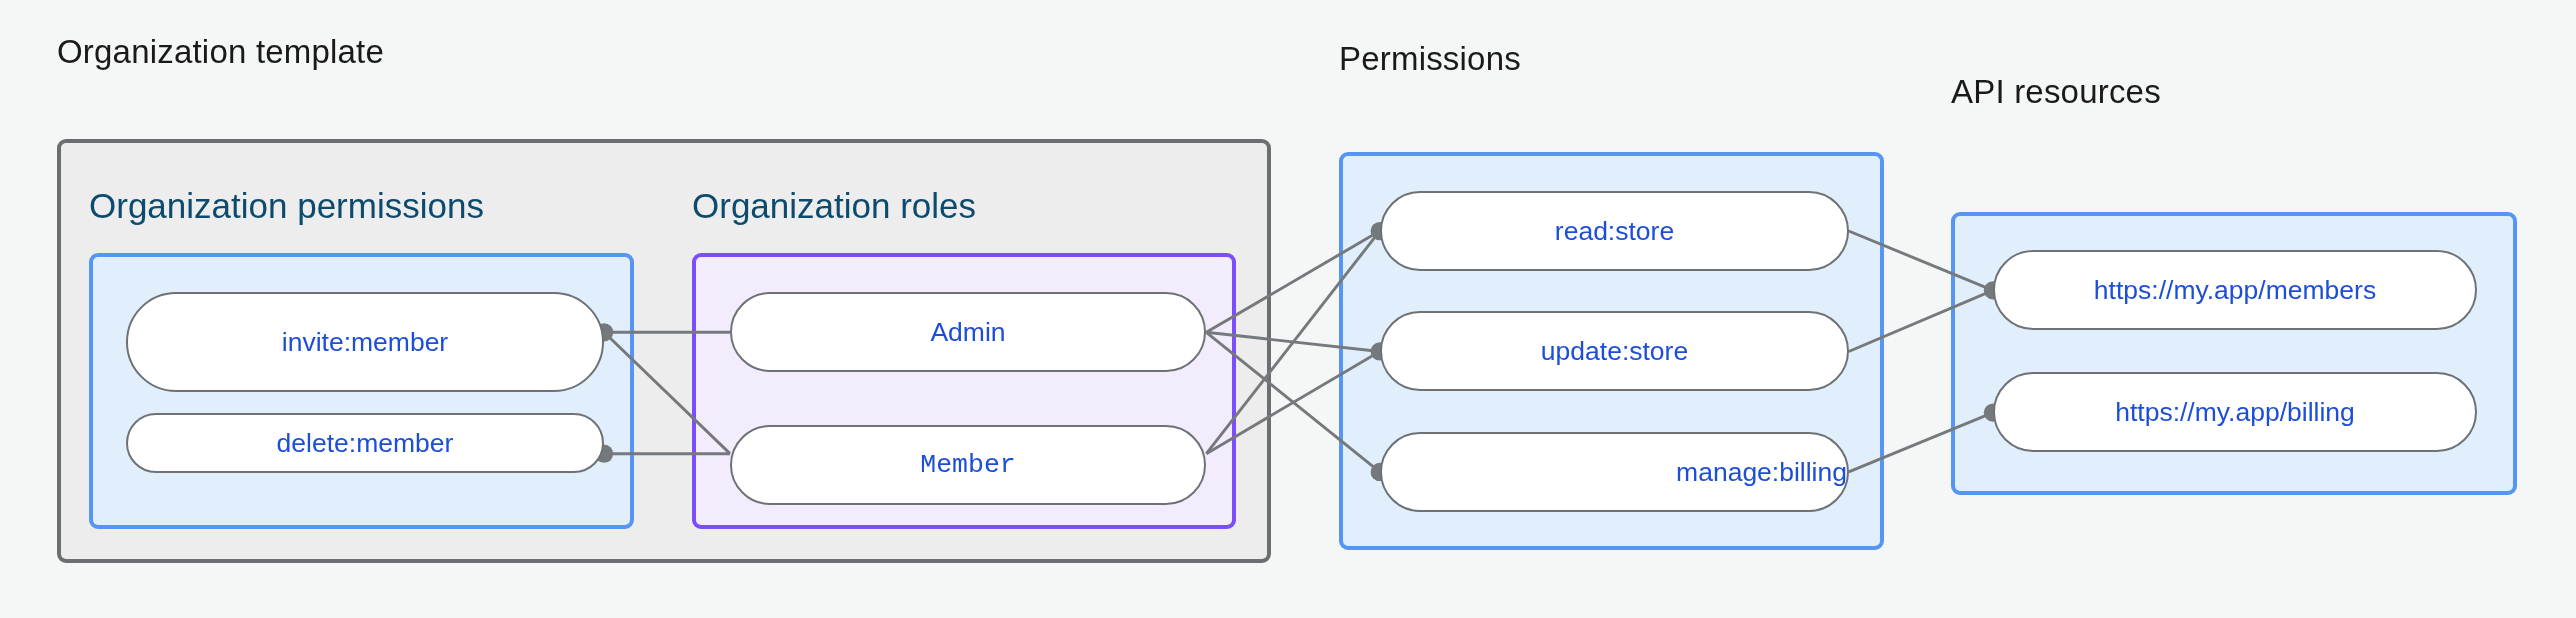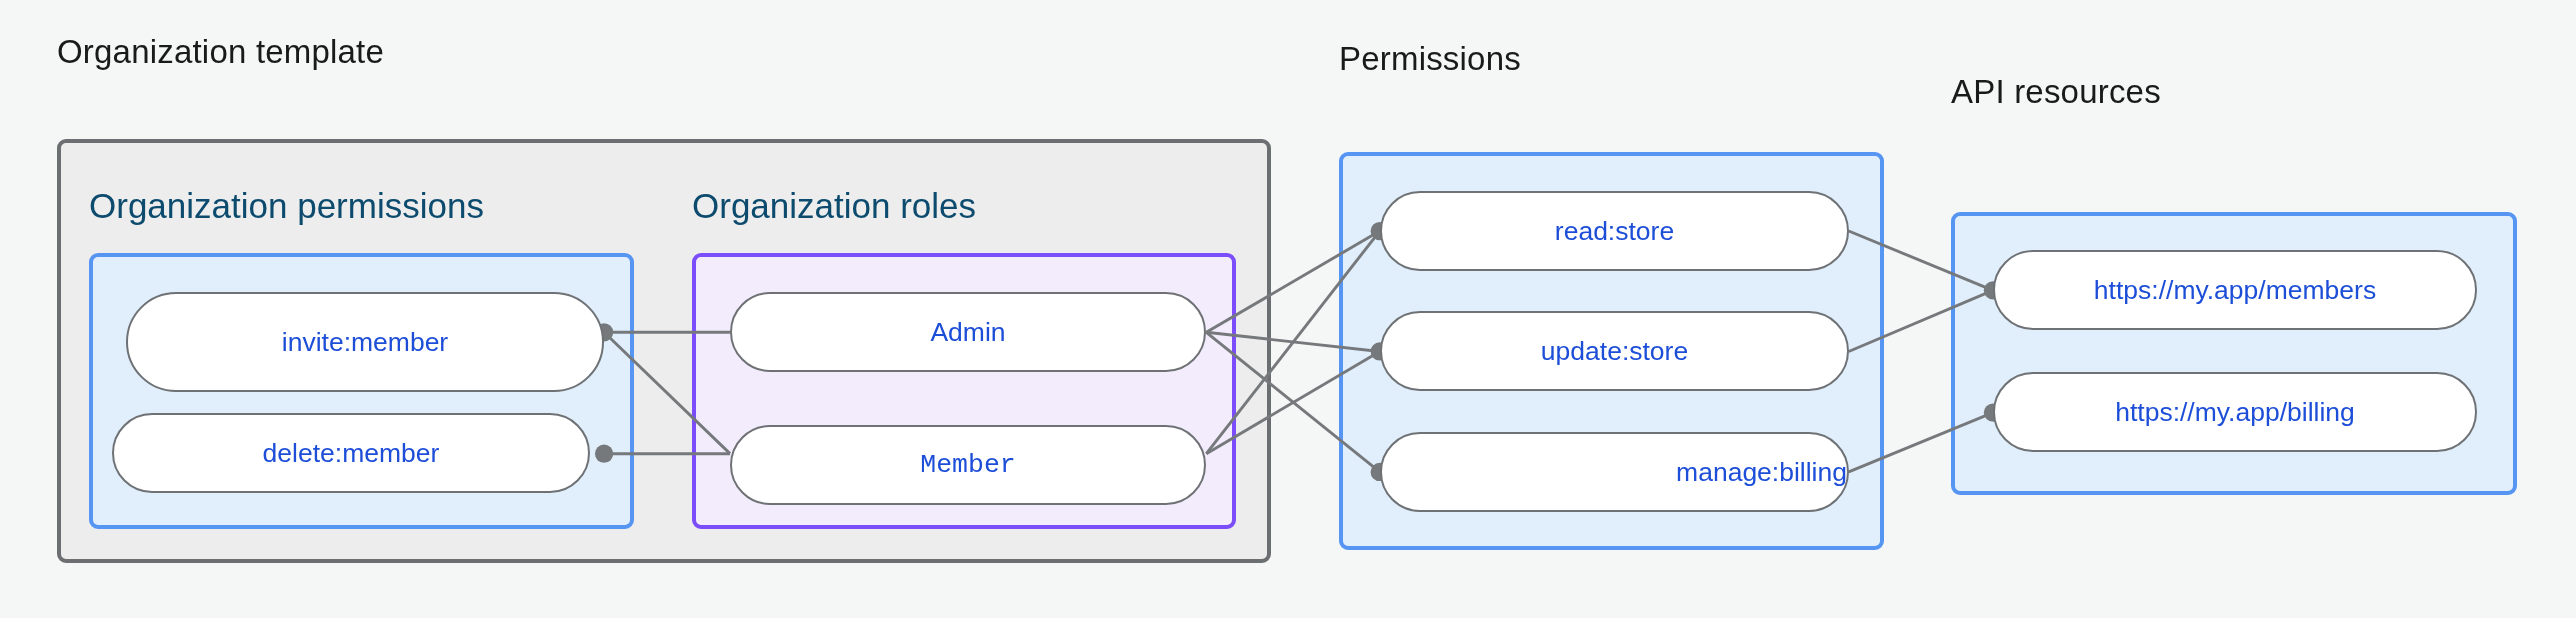--- a/index.html
+++ b/index.html
@@ -128,21 +128,21 @@
     <circle class="edge-dot" cx="1512" cy="253" r="10"></circle>
     <circle class="edge-dot" cx="1512" cy="385" r="10"></circle>
     <circle class="edge-dot" cx="1512" cy="517" r="10"></circle>
     <circle class="edge-dot" cx="2184" cy="318" r="10"></circle>
     <circle class="edge-dot" cx="2184" cy="452" r="10"></circle>
   </svg>
 
   <div class="pill" style="left:126px; top:292px; width:478px; height:100px;">
     <span>invite:member</span>
   </div>
-  <div class="pill" style="left:112px; top:413px; width:478px; height:80px;">
+  <div class="pill" style="left:126px; top:413px; width:478px; height:60px;">
     <span>delete:member</span>
   </div>
 
   <div class="pill" style="left:730px; top:292px; width:476px; height:80px;text-align:right;">
     <span>Admin</span>
   </div>
   <div class="pill" style="left:730px; top:425px; width:476px; height:80px;font-family:Liberation Mono, monospace;">
     <span>Member</span>
   </div>
 

